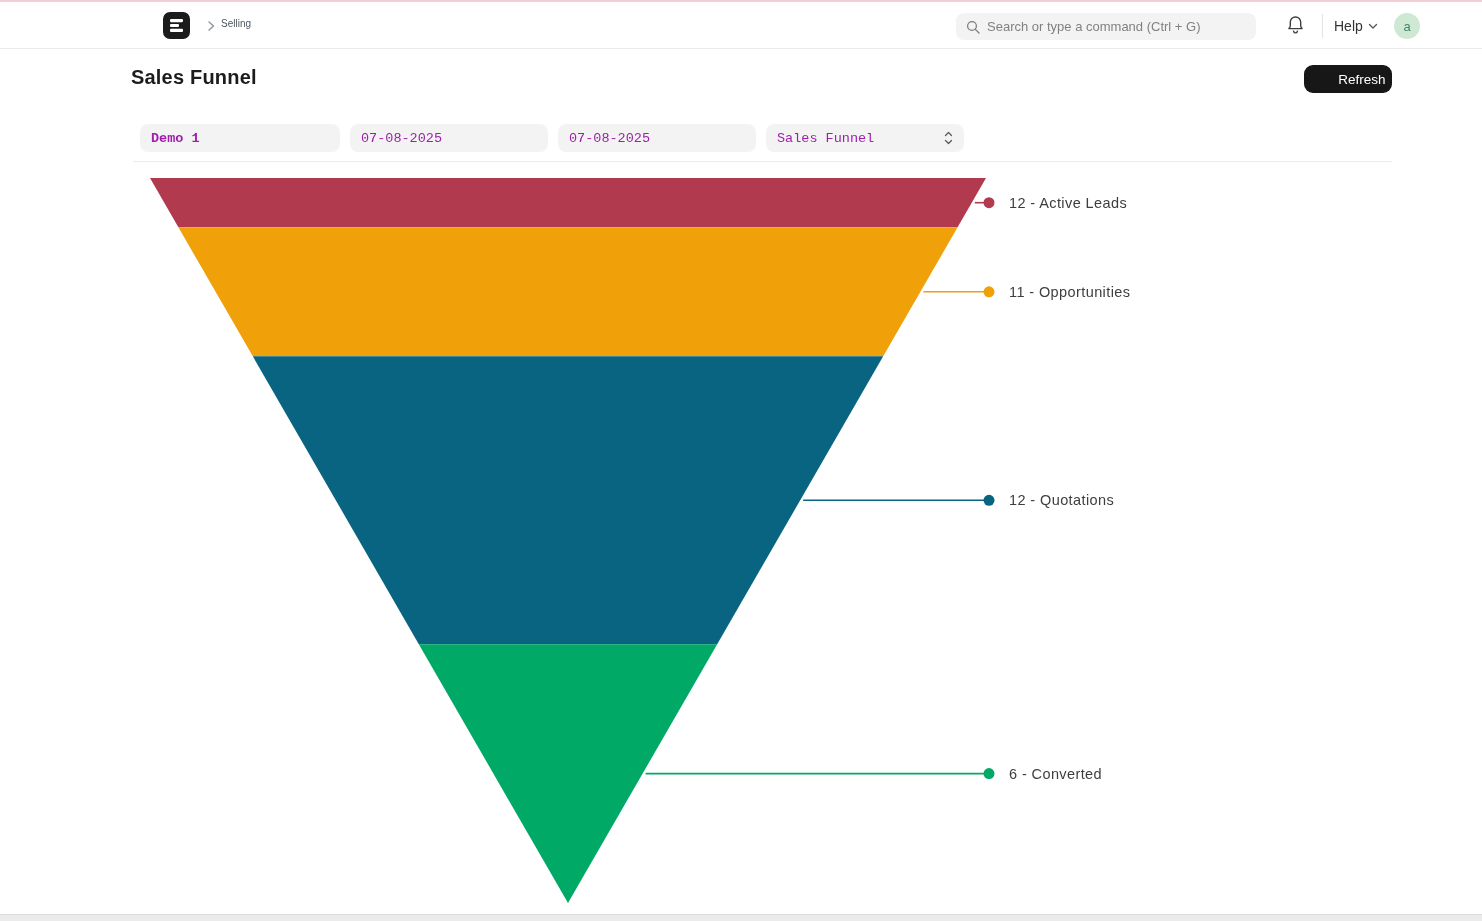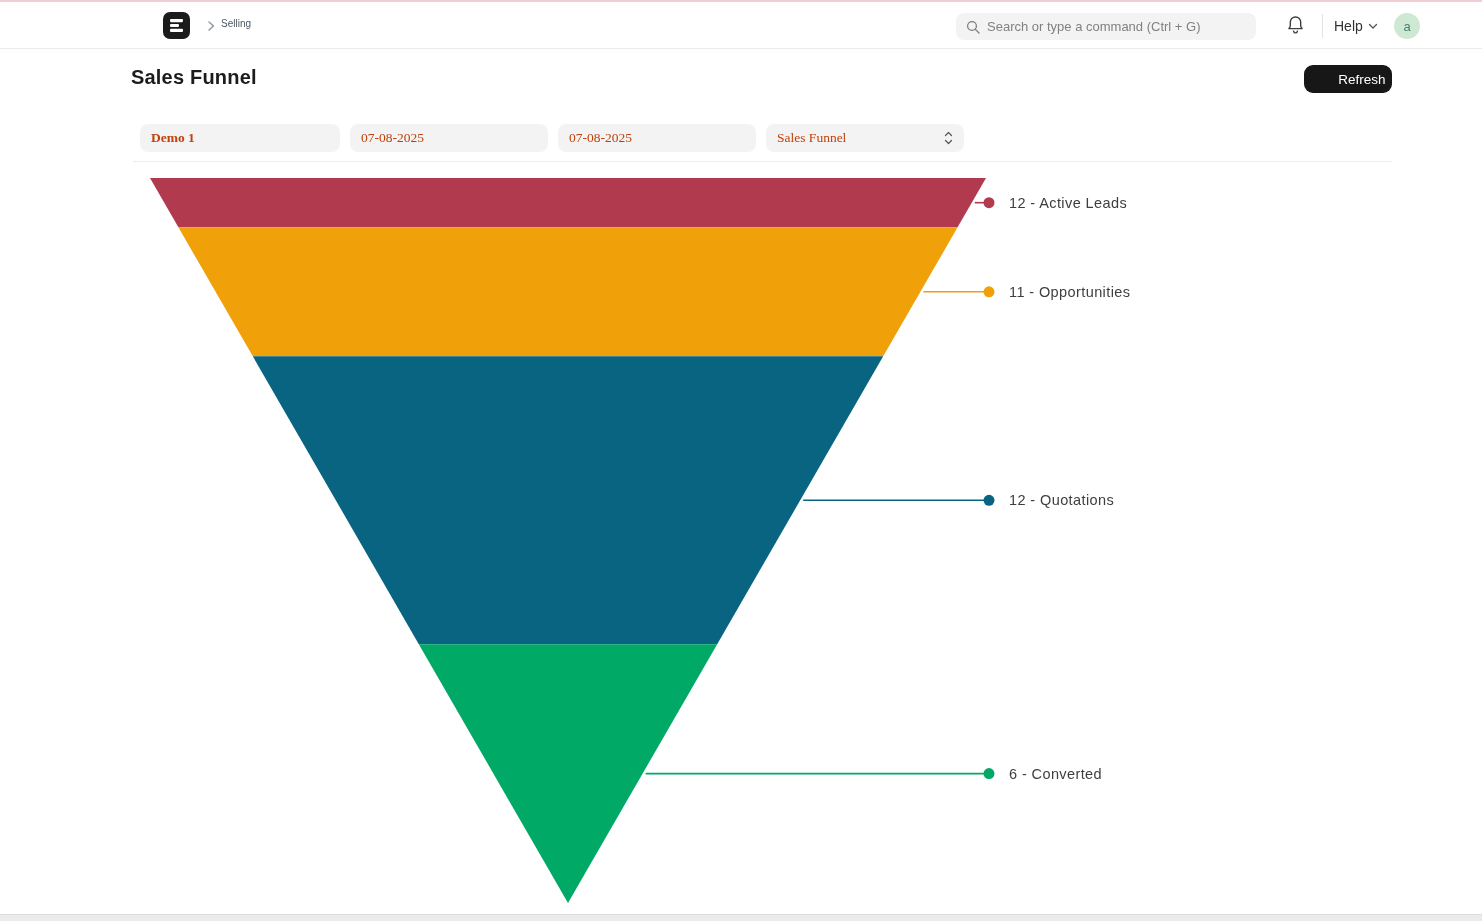--- a/index.html
+++ b/index.html
@@ -23,21 +23,21 @@
   .bell-btn { position:absolute; left:1284px; top:13px; width:22px; height:22px; background:none; border:none; cursor:pointer; padding:0; }
   .nav-vdiv { position:absolute; left:1322px; top:12px; width:1px; height:24px; background:#e3e3e3; }
   .help { position:absolute; left:1334px; top:16px; display:flex; align-items:center; gap:5px; font-size:14px; color:#333; cursor:pointer; }
   .avatar { position:absolute; left:1394px; top:11px; width:26px; height:26px; border-radius:50%; background:#cfe8d4; display:flex; align-items:center; justify-content:center; font-size:13px; color:#45836a; cursor:pointer; }
 
   
   .page-title { position:absolute; left:131px; top:66px; font-size:20px; font-weight:700; color:#1c1c1c; letter-spacing:.2px; }
   .refresh-btn { position:absolute; left:1304px; top:65px; width:88px; height:28px; background:#171717; color:#fff; border:none; border-radius:9px; font-family:"Liberation Sans", sans-serif; font-size:13.5px; cursor:pointer;padding-left:28px; }
 
   
-  .field { position:absolute; top:124px; height:28px; background:#f3f3f3; border:none; border-radius:8px; font-family:Liberation Serif, serif; font-size:13.5px; color:#c2410c; padding:0 11px; outline:none; }
+  .field { position:absolute; top:124px; height:28px; background:#f3f3f3; border:none; border-radius:8px; font-family:Liberation Mono, monospace; font-size:13.5px; color:#a21caf; padding:0 11px; outline:none; }
   .f-company { left:140px; width:200px; font-weight:700; }
   .f-from { left:350px; width:198px; }
   .f-to { left:558px; width:198px; }
   .f-select { left:766px; width:198px; display:flex; align-items:center; justify-content:space-between; cursor:pointer; }
   .hdiv { position:absolute; left:133px; top:161px; width:1259px; height:1px; background:#ededed; }
 
   
   .funnel-wrap { position:absolute; left:150px; top:178px; }
   .funnel-wrap text { font-family:"Liberation Sans", sans-serif; }
 

